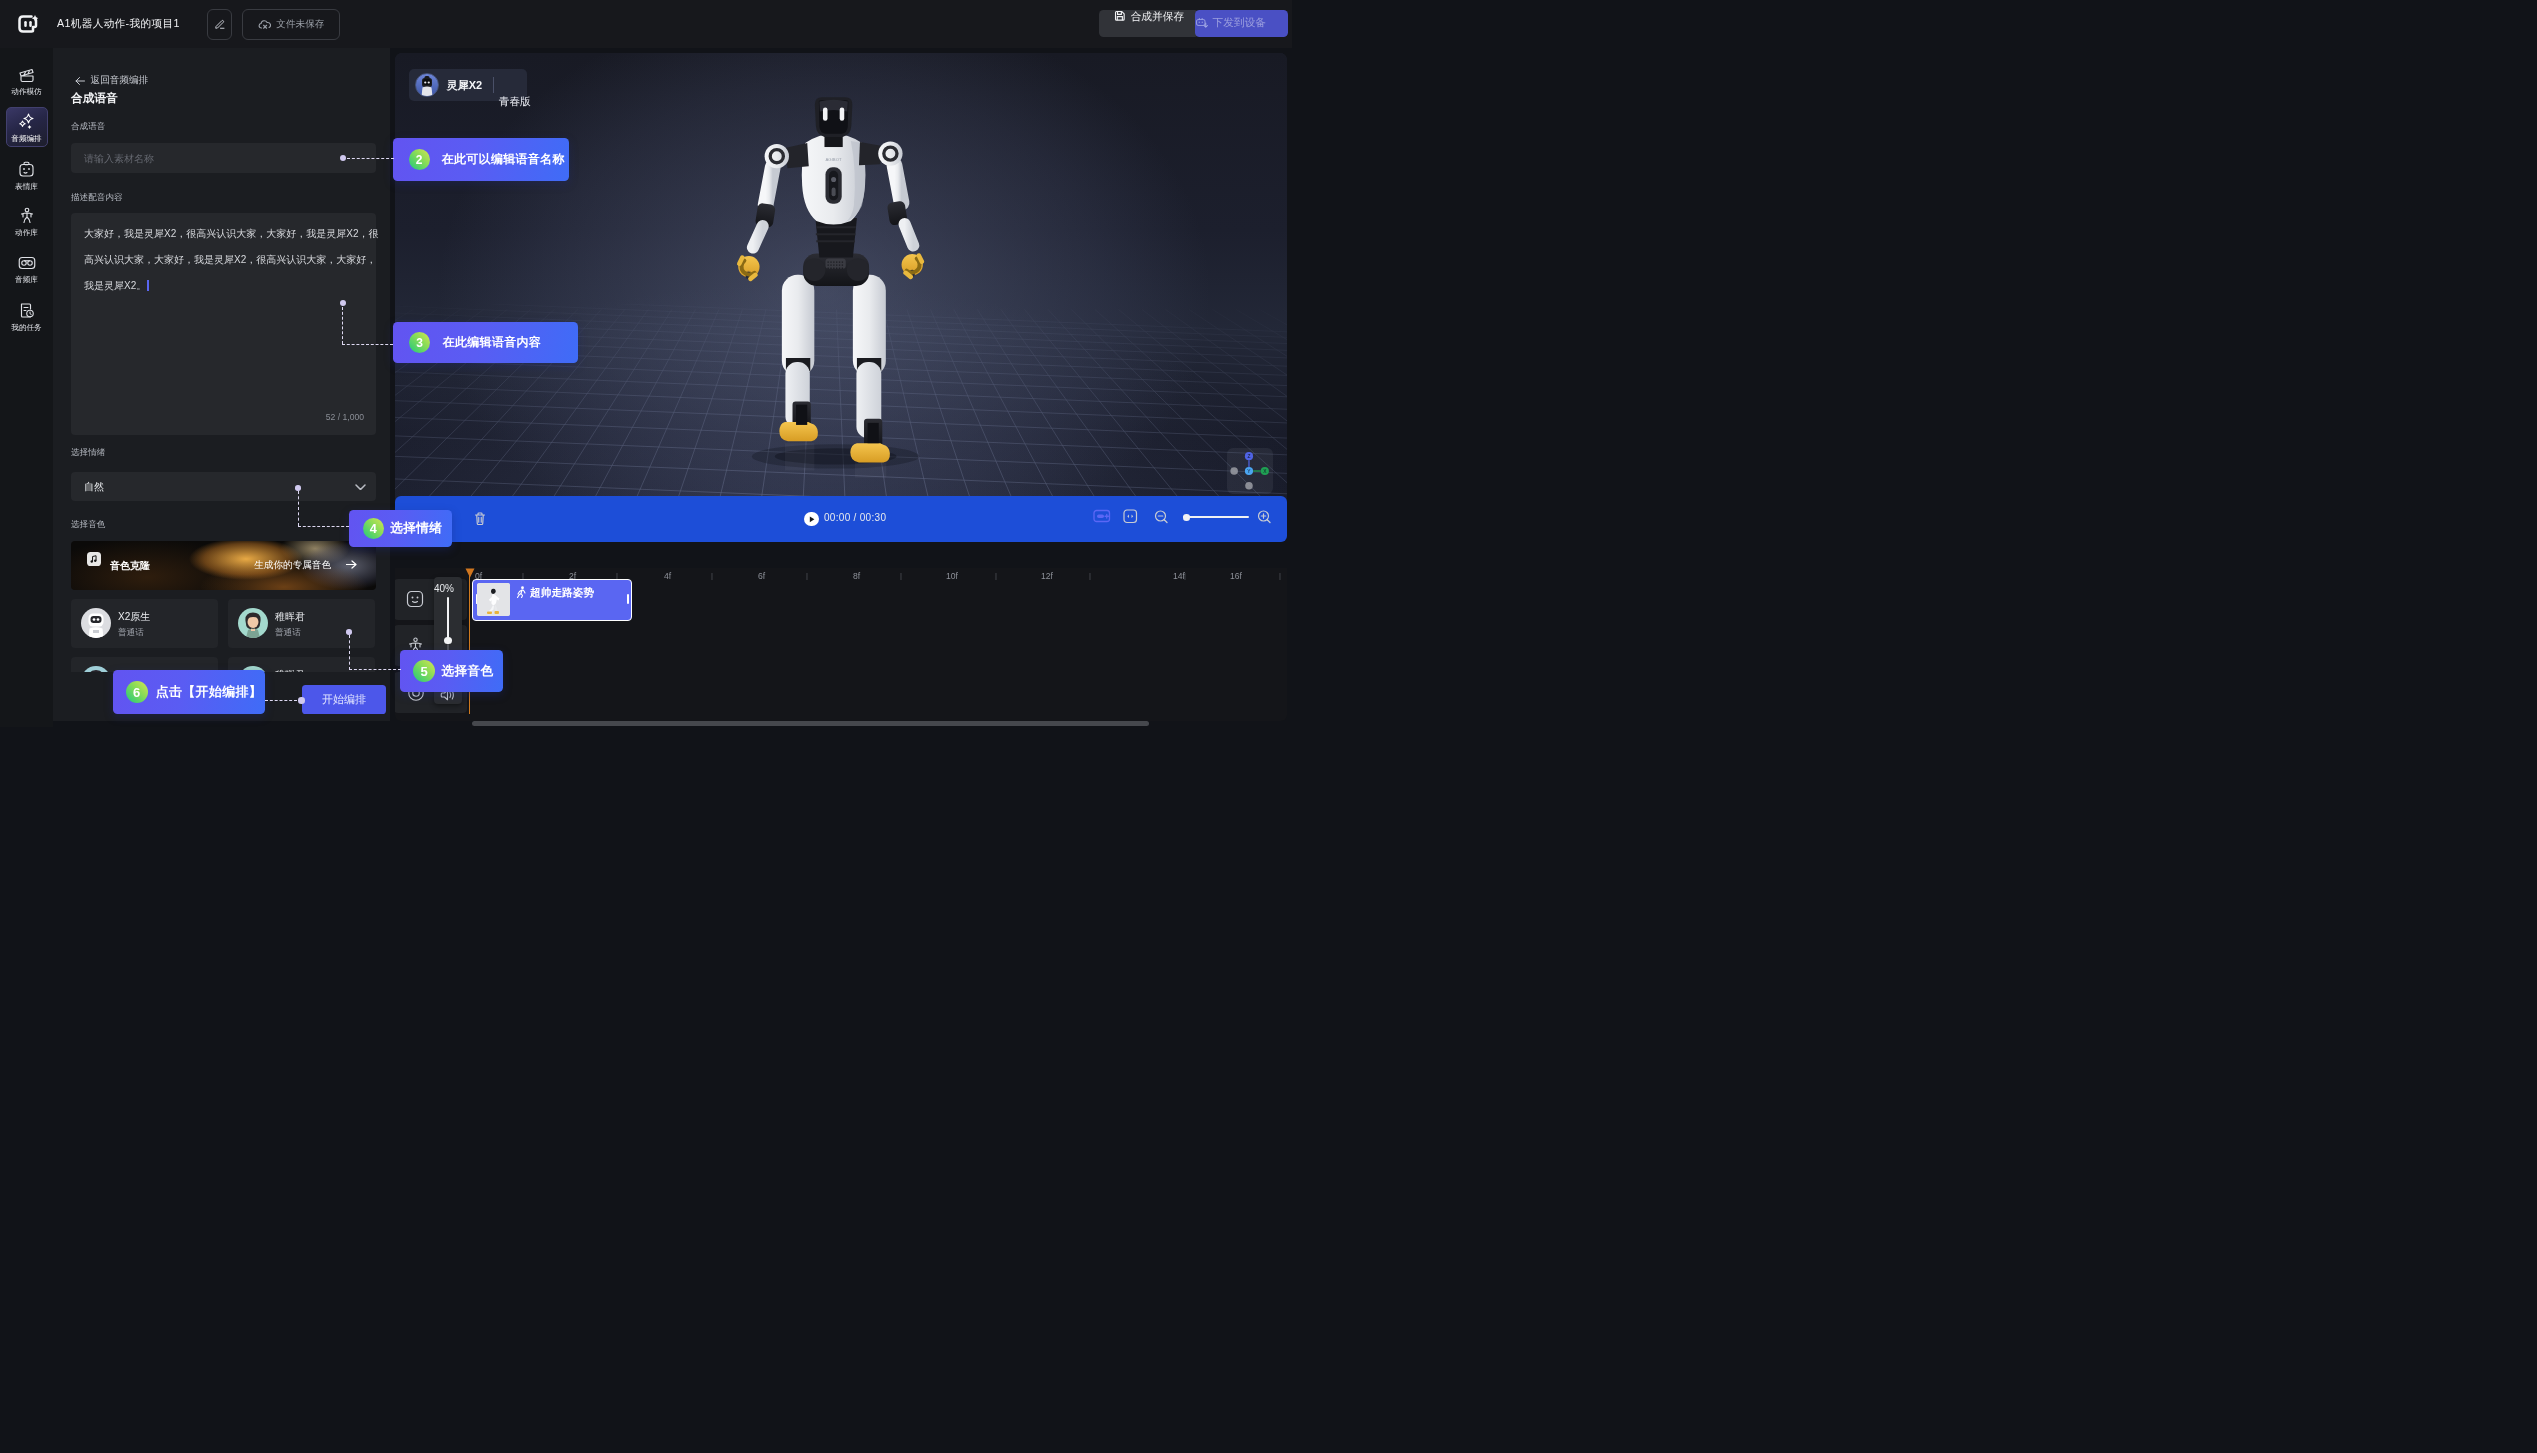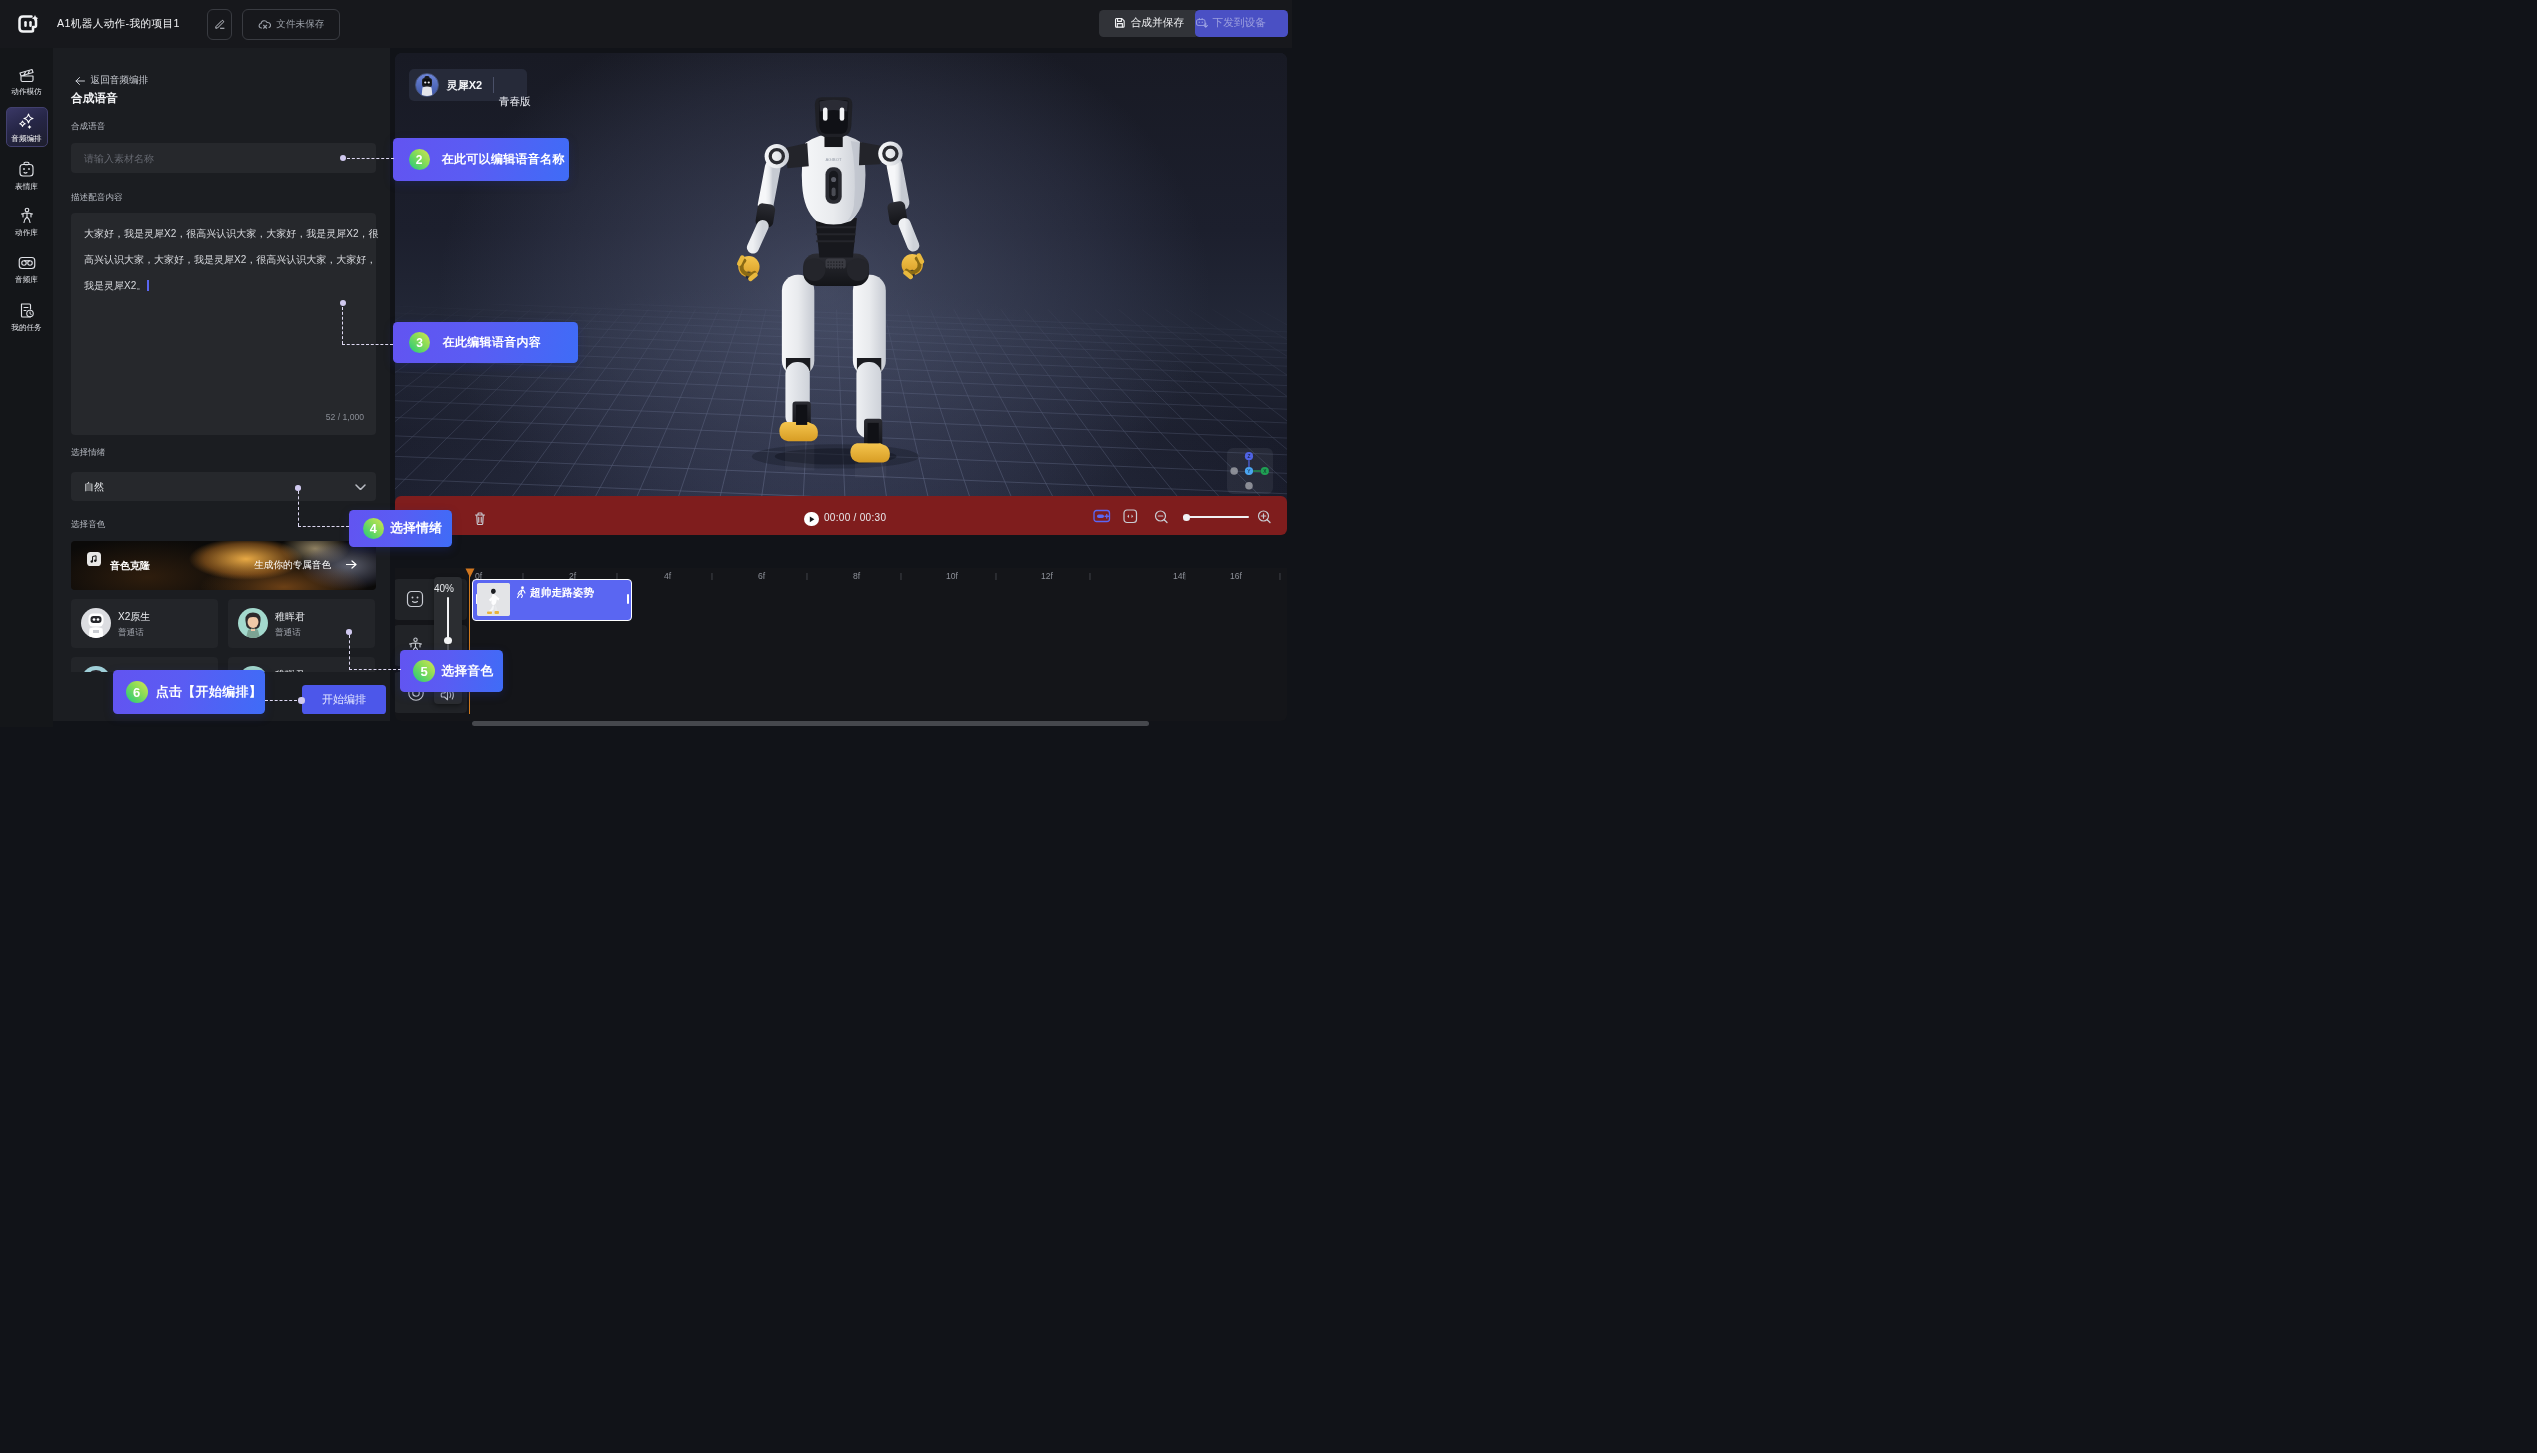--- a/index.html
+++ b/index.html
@@ -8,21 +8,21 @@
   font-family:"Liberation Sans",sans-serif;-webkit-font-smoothing:antialiased}
 .abs{position:absolute}
 body{position:relative}
 svg{display:block}
 
 #topbar{position:absolute;left:0;top:0;width:1292px;height:48px;background:#17181c}
 #topbar .title{position:absolute;left:57px;top:16.7px;font-size:10.7px;color:#f1f2f4;letter-spacing:0.3px}
 .tbtn{position:absolute;top:8.6px;height:31px;border:0.5px solid #393b41;border-radius:6px;display:flex;align-items:center;justify-content:center;color:#9ba0a8;font-size:9.6px;gap:5px}
 #btn-edit{left:207px;width:25px}
 #btn-file{left:242px;width:98px}
-#btn-save{position:absolute;left:1099px;top:9.6px;width:100px;height:27px;background:#313338;border-radius:4.6px;display:flex;align-items:center;justify-content:center;gap:5px;color:#f2f3f5;font-size:10.7px}
+#btn-save{position:absolute;left:1099px;top:9.6px;width:100px;height:27px;background:#313338;border-radius:4.6px;display:flex;align-items:flex-start;justify-content:center;gap:5px;color:#f2f3f5;font-size:10.7px}
 #btn-deploy{position:absolute;left:1195px;top:9.6px;width:93px;height:27px;background:#4a50c4;border-radius:4.6px;display:flex;align-items:center;justify-content:flex-start;gap:4.6px;color:rgba(255,255,255,.45);font-size:10.7px}
 
 #sidebar{position:absolute;left:0;top:48px;width:53px;height:679px;background:#141619}
 .navitem{position:absolute;left:0;width:53px;text-align:center;color:#dfe1e6;font-size:7.6px}
 .navitem svg{display:block;margin:0 auto 4px}
 #nav2box{position:absolute;left:5.6px;top:59px;width:42px;height:40px;border-radius:5px;background:linear-gradient(155deg,#3a3866 0%,#262647 45%,#1d1e2c 100%);border:0.5px solid #42406e}
 
 #panel{position:absolute;left:53px;top:48px;width:337px;height:673px;background:#1b1d21;overflow:hidden}
 #panel .back{position:absolute;left:22px;top:26px;display:flex;align-items:center;gap:5.6px;color:#c6c9d0;font-size:9.6px}
 #panel h1{position:absolute;left:18px;top:43px;font-size:11.7px;color:#f3f4f6;font-weight:bold}
@@ -59,21 +59,21 @@
  radial-gradient(508px 386px at 429px 239px,rgba(124,134,172,.37),rgba(86,94,128,.18) 55%,transparent 76%),
  radial-gradient(761px 386px at 401px 508px,rgba(98,108,148,.30),transparent 72%),
  linear-gradient(180deg,#181a24 0%,#1c1f2d 38%,#232838 60%,#191c2a 82%,#171a28 100%)}
 #vchip{position:absolute;left:13.7px;top:15.7px;width:118px;height:32px;background:#262a39;border-radius:5px}
 #vchip .av{position:absolute;left:6.6px;top:4px;width:24px;height:24px;border-radius:50%;border:1px solid #47547a;background:linear-gradient(180deg,#6d85d8,#3c55a5);overflow:hidden}
 #vchip .n1{position:absolute;left:38px;top:9.6px;font-size:11px;font-weight:600;color:#f4f5f8;white-space:nowrap}
 #vchip .dv{position:absolute;left:84px;top:8.6px;width:1px;height:15.7px;background:#4a5068}
 #vchip .n2{position:absolute;left:90px;top:26px;font-size:10.7px;color:#e9ebf2;white-space:nowrap}
 #gizmo{position:absolute;left:832px;top:395px;width:46px;height:46px;border-radius:6px;background:rgba(215,222,240,.07)}
 
-#playbar{position:absolute;left:395px;top:496px;width:892px;height:39px;border-radius:6px;background:#7f1d1d}
+#playbar{position:absolute;left:395px;top:496px;width:892px;height:46px;border-radius:6px;background:#1d4ed8}
 #playbar .time{position:absolute;left:429px;top:16px;font-size:10px;color:#e9ebee;letter-spacing:0.3px}
 #playcirc{position:absolute;left:409px;top:15.7px;width:14.7px;height:14.7px;border-radius:50%;background:#fff}
 
 #timeline{position:absolute;left:395px;top:568px;width:892px;height:153px;border-radius:0 0 6px 6px;background:#141519;overflow:hidden}
 .rlab{position:absolute;top:3px;font-size:8.6px;color:#8e9199}
 .rtick{position:absolute;top:2.5px;font-size:7.6px;color:#585b62}
 .tcard{position:absolute;left:-1px;width:73px;background:#212327;border-radius:4px}
 #vol{position:absolute;left:39px;top:8.6px;width:28px;height:127px;background:#2b2d31;border-radius:4px;box-shadow:0 2px 5px rgba(0,0,0,.4)}
 #vol .pct{position:absolute;left:0;top:6px;width:28px;text-align:left;font-size:10px;color:#e8eaed}
 #vol .tr1{position:absolute;left:13px;top:20px;width:2px;height:42px;background:#f2f3f5;border-radius:1px}

